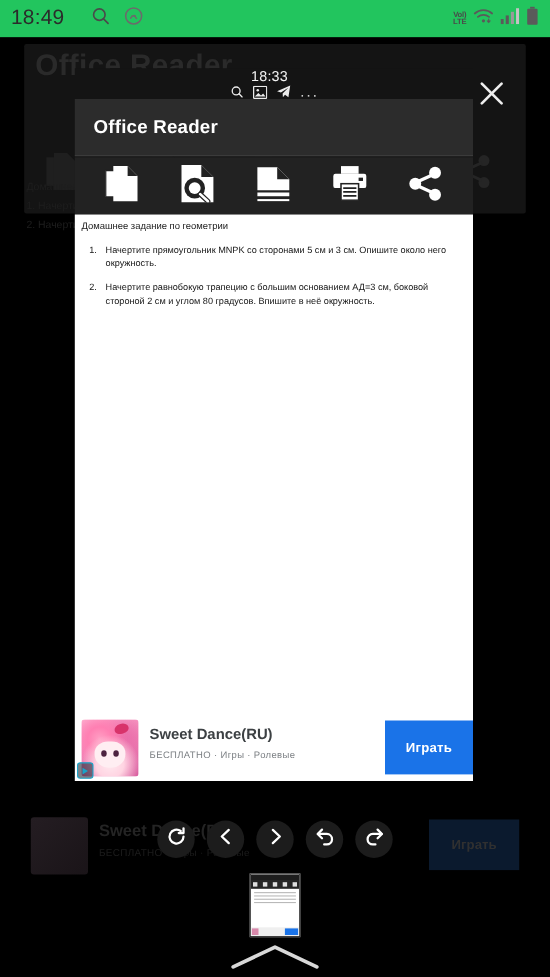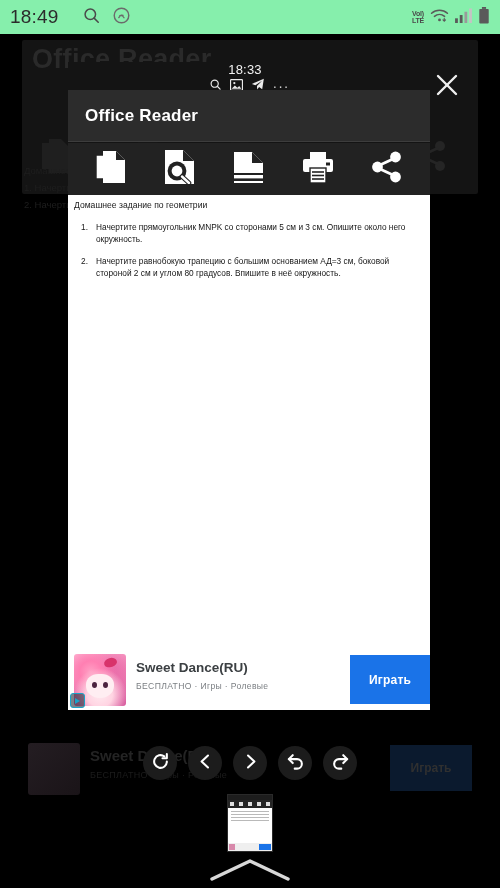--- a/index.html
+++ b/index.html
@@ -6,21 +6,21 @@
   html,body { width:500px; height:888px; overflow:hidden; }
   body {
     font-family:"Liberation Sans", sans-serif;
     background:#000;
     position:relative;
   }
 
   
   .outer-status {
     position:absolute; left:0; top:0; width:500px; height:34px;
-    background:#86efac; display:flex; align-items:center;
+    background:#22c55e; display:flex; align-items:center;
     padding:0 10px;
   }
   .outer-status .clock {
     font-size:19px; color:#2b2b2b; font-weight:400; letter-spacing:.2px;
     margin-right:12px;
   }
   .os-left { display:flex; align-items:center; gap:11px; }
   .os-right { margin-left:auto; display:flex; align-items:center; gap:6px; }
   .volte {
     font-size:7px; line-height:7.5px; color:#4a4a4a; font-weight:bold;

